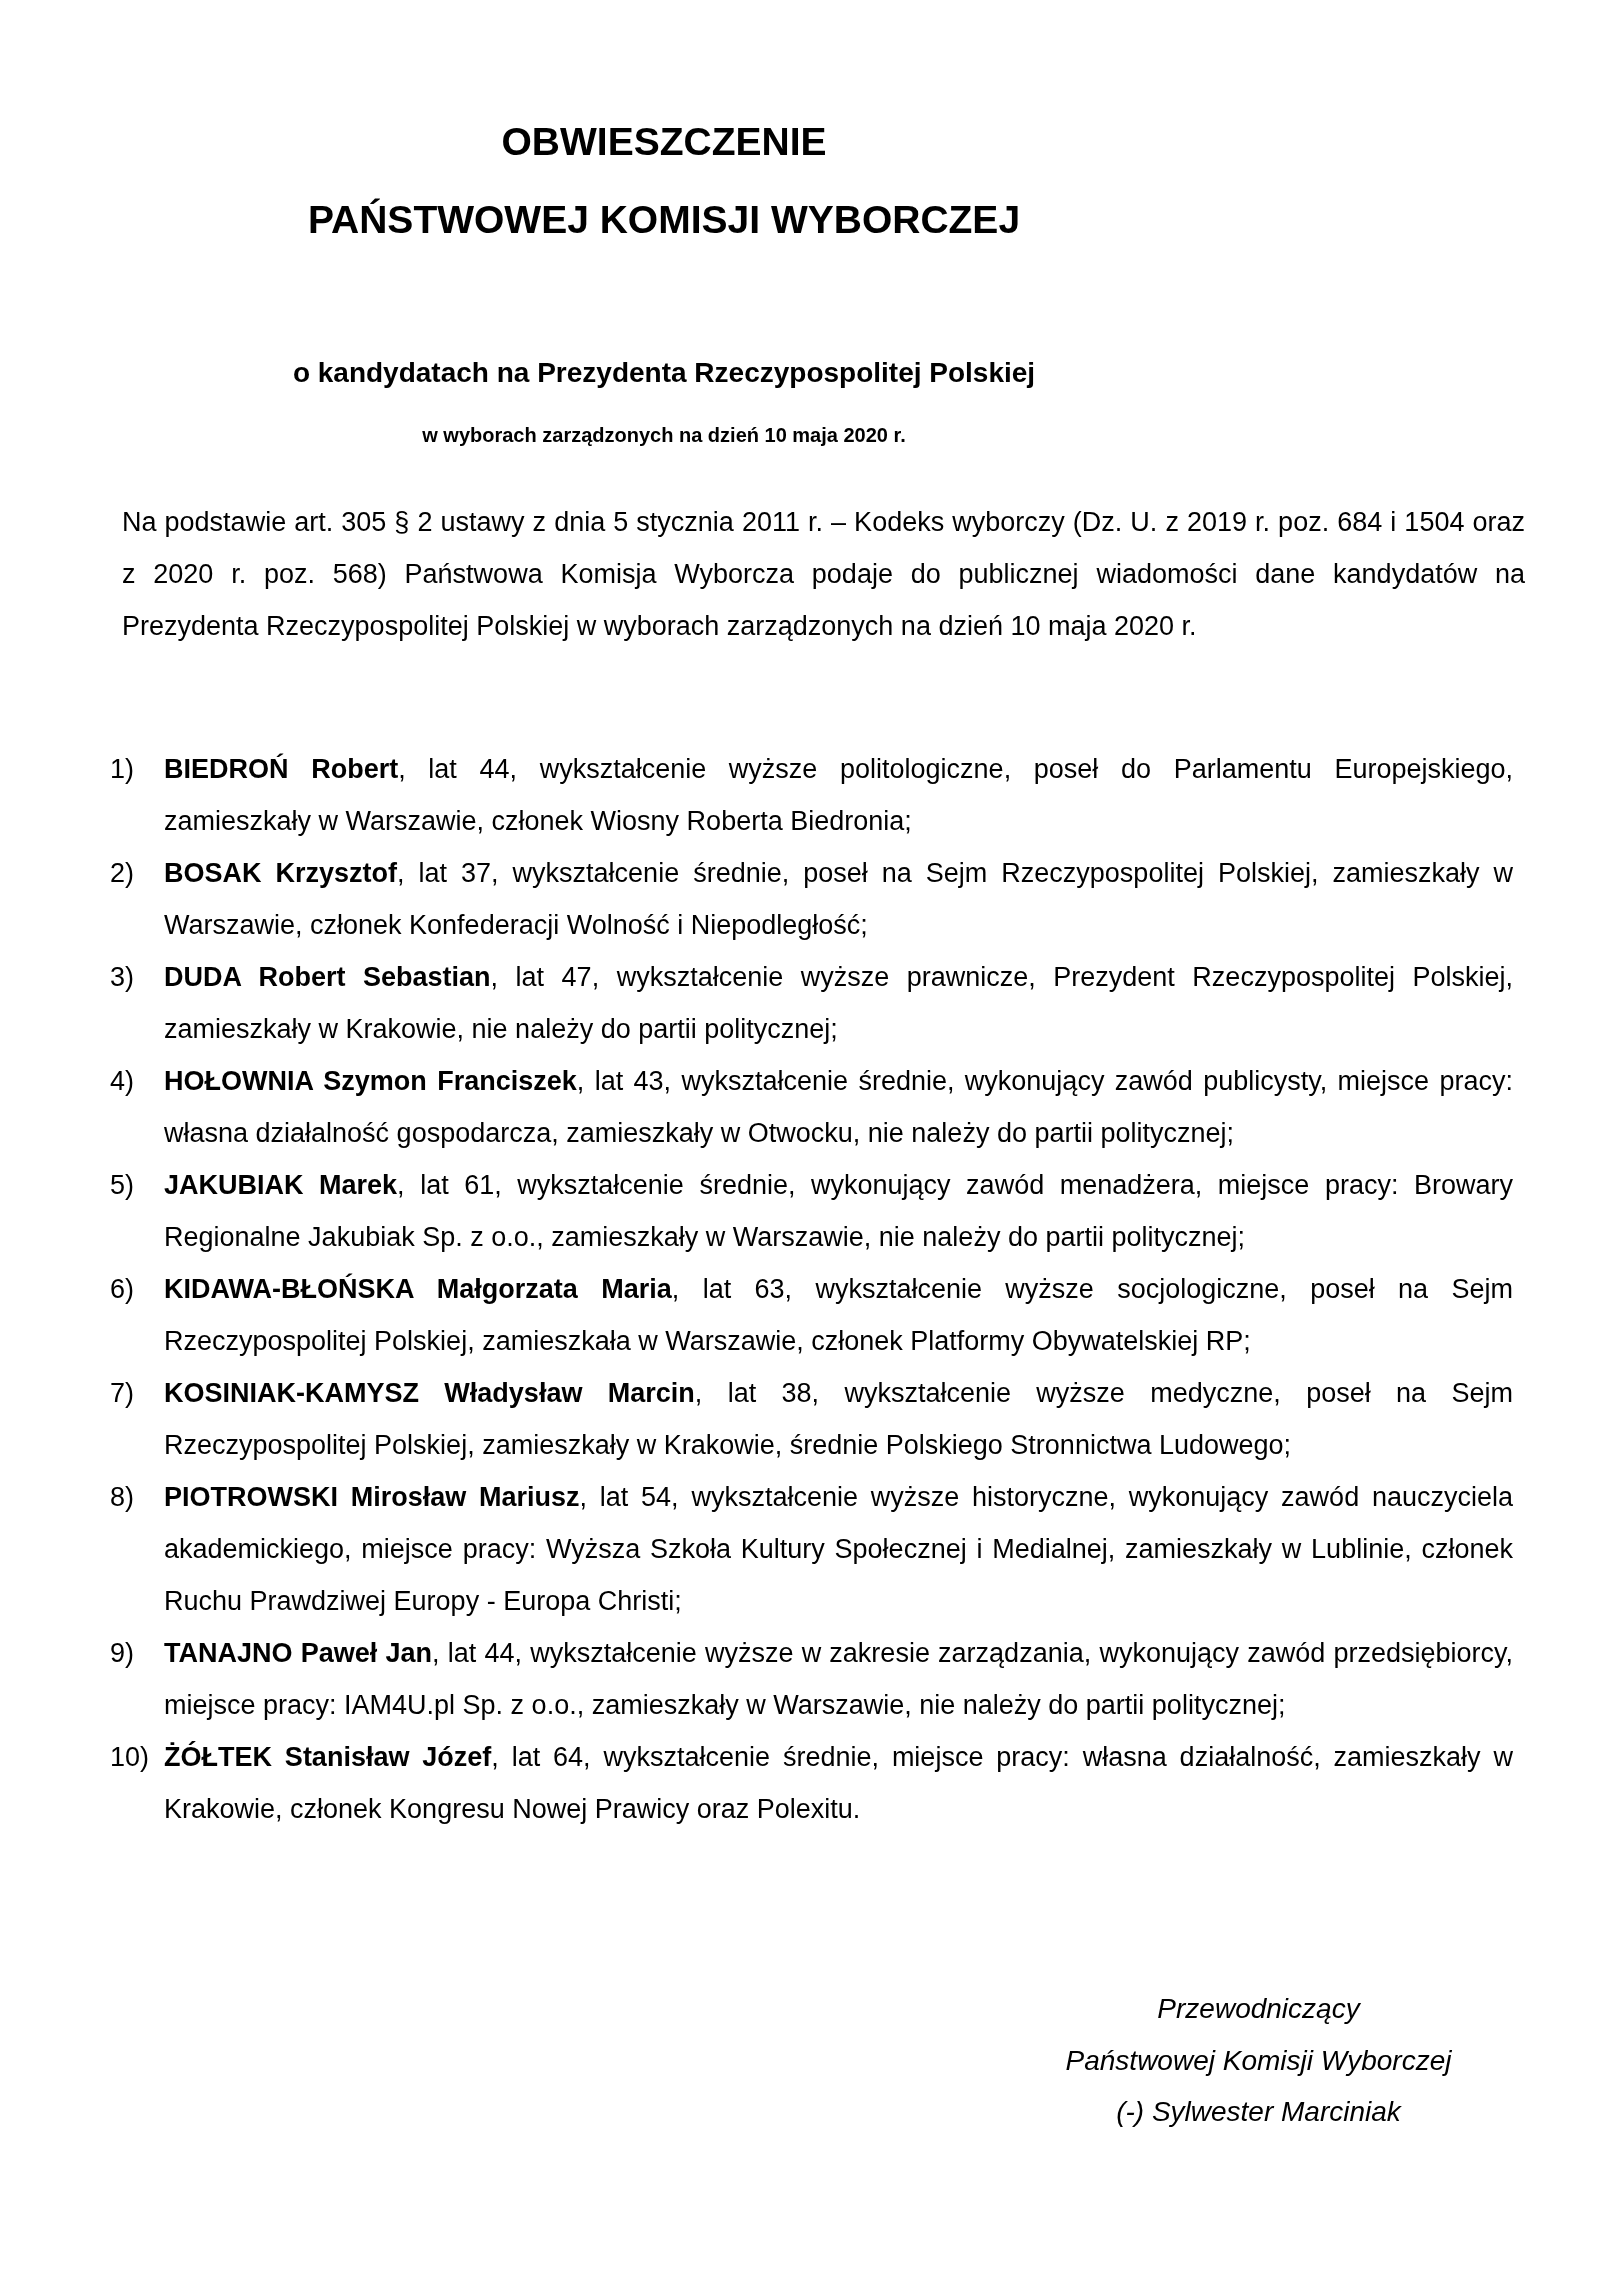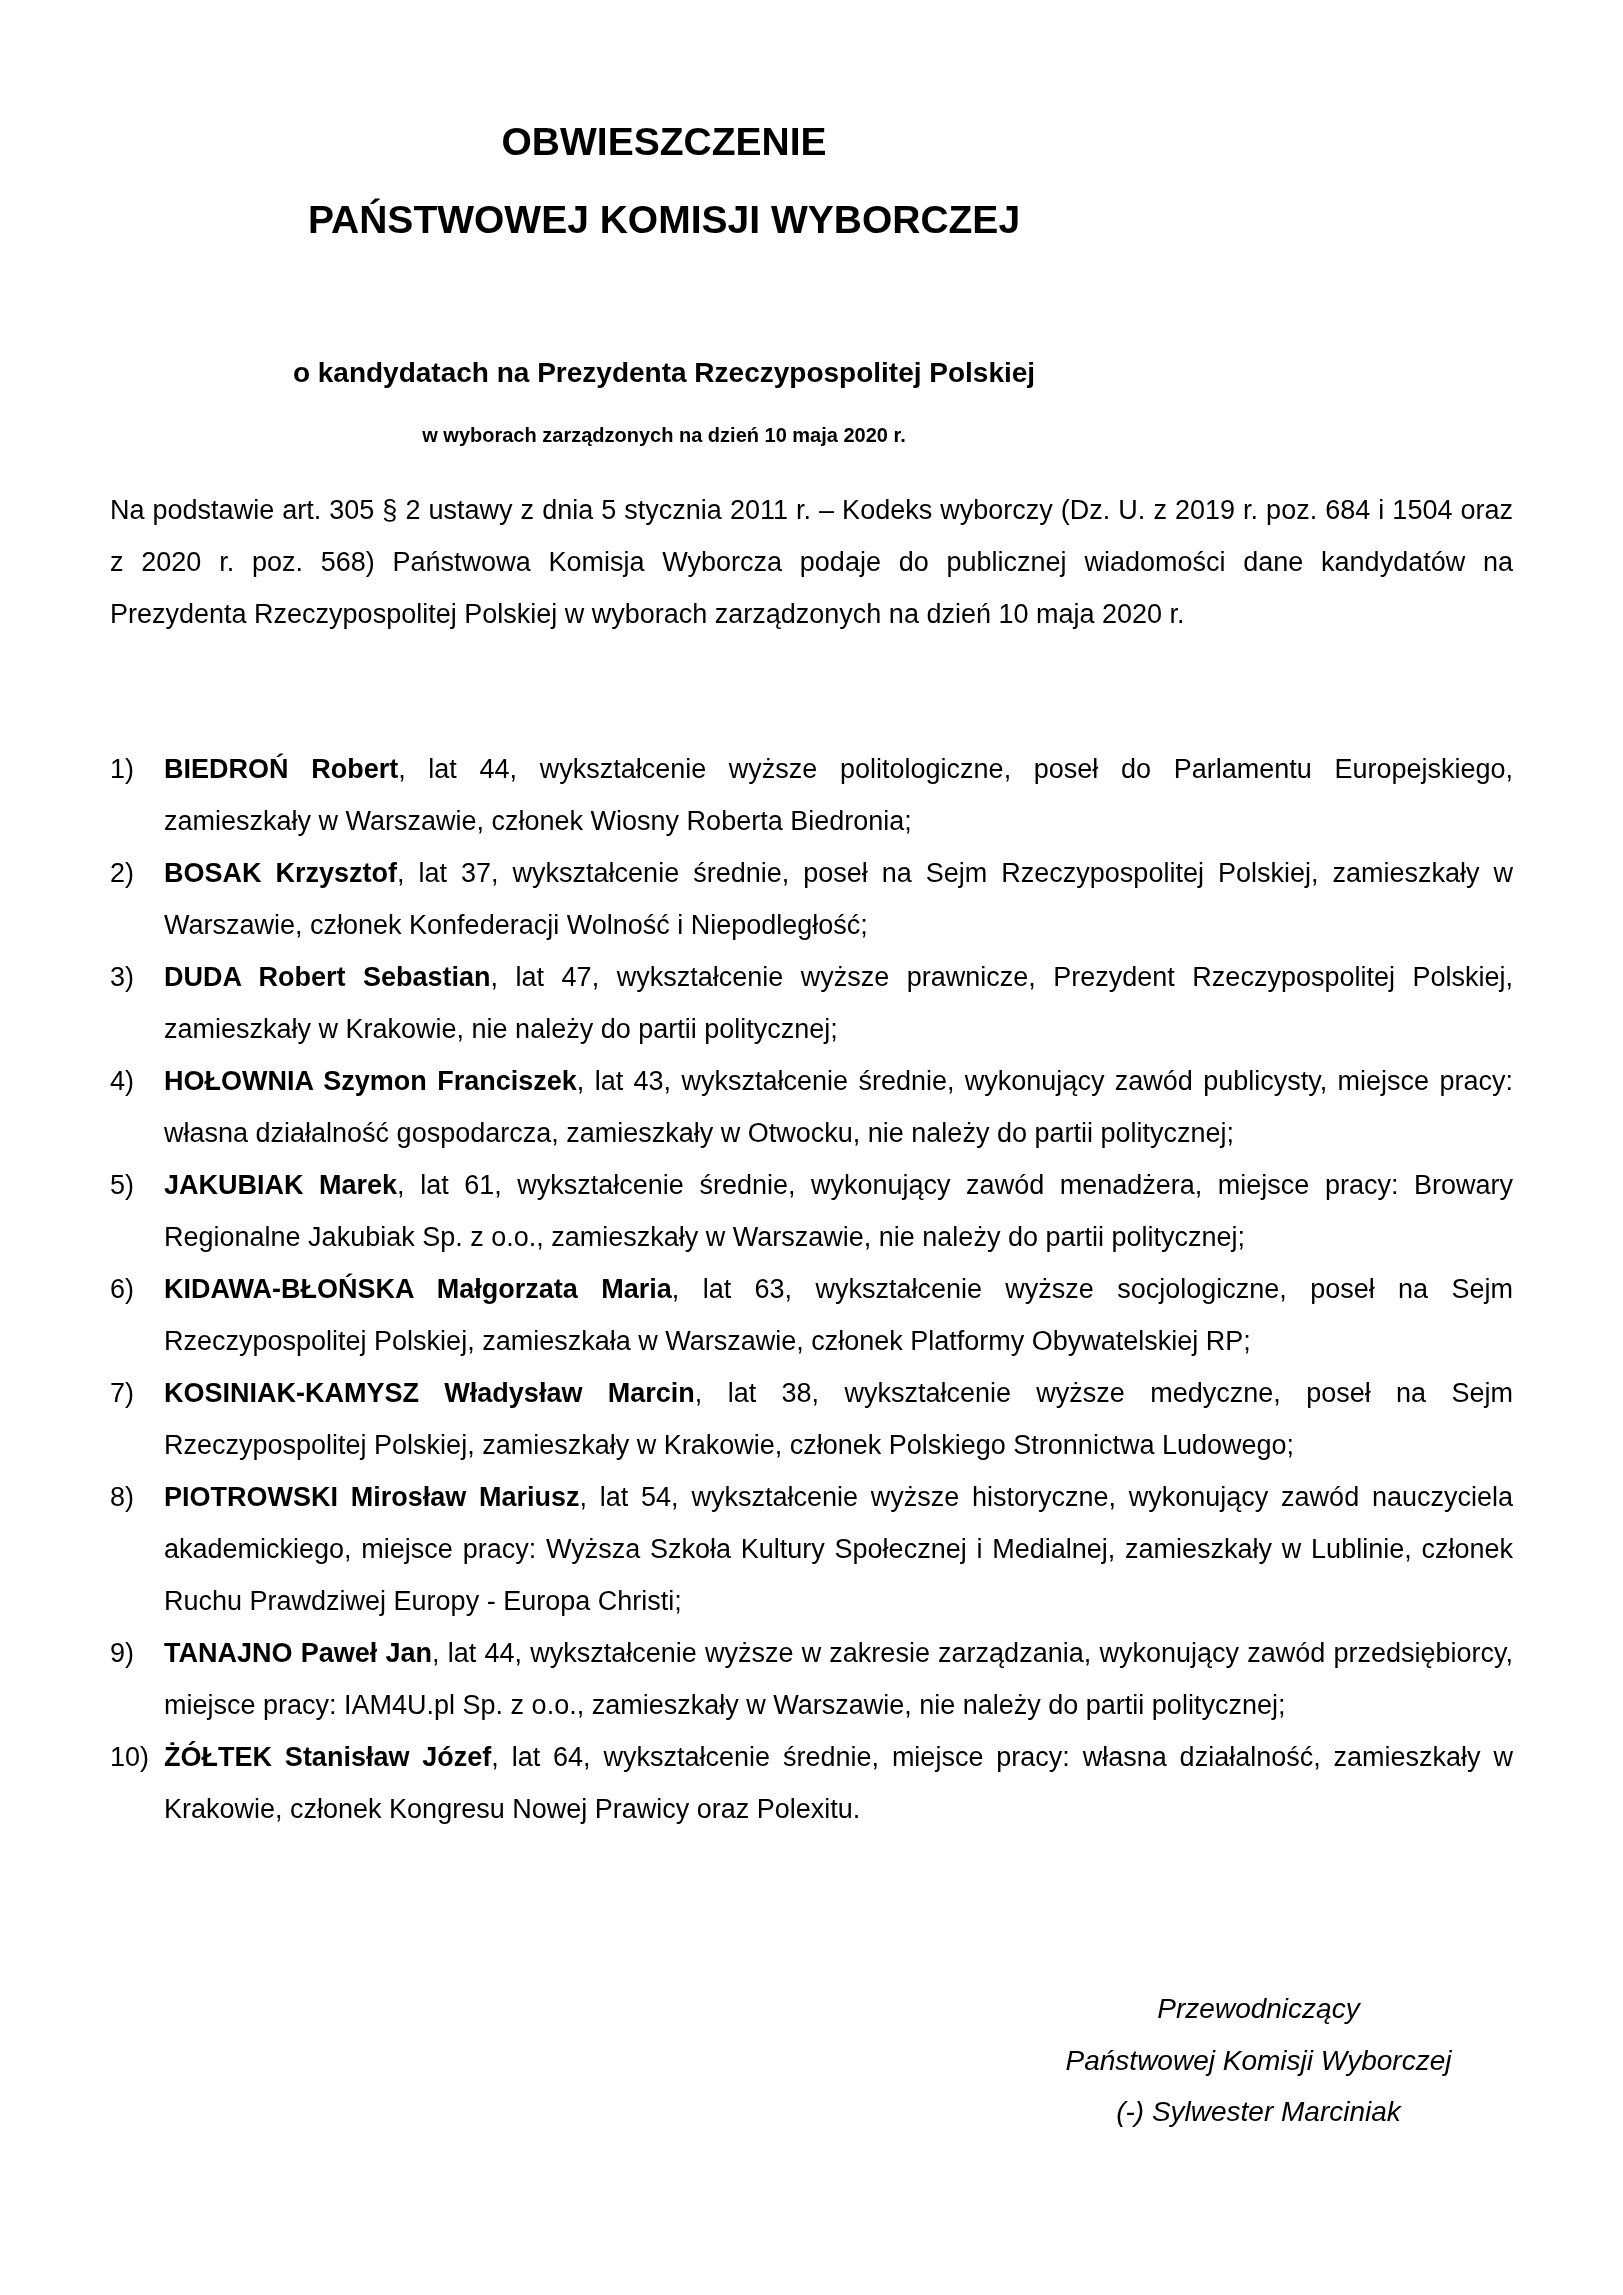--- a/index.html
+++ b/index.html
@@ -25,30 +25,30 @@
 </style>
 </head>
 <body>
 
 <div class="page">
   <div class="title t1">OBWIESZCZENIE</div>
   <div class="title t2">PAŃSTWOWEJ KOMISJI WYBORCZEJ</div>
   <div class="title s2">o kandydatach na Prezydenta Rzeczypospolitej Polskiej</div>
   <div class="title s3">w wyborach zarządzonych na dzień 10 maja 2020 r.</div>
 
-  <p class="intro" style="margin:0;">Na podstawie art. 305 § 2 ustawy z dnia 5 stycznia 2011 r. – Kodeks wyborczy (Dz. U. z 2019 r. poz. 684 i 1504 oraz z 2020 r. poz. 568) Państwowa Komisja Wyborcza podaje do publicznej wiadomości dane kandydatów na Prezydenta Rzeczypospolitej Polskiej w wyborach zarządzonych na dzień 10 maja 2020 r.</p>
+  <p class="intro" style="margin:12px;">Na podstawie art. 305 § 2 ustawy z dnia 5 stycznia 2011 r. – Kodeks wyborczy (Dz. U. z 2019 r. poz. 684 i 1504 oraz z 2020 r. poz. 568) Państwowa Komisja Wyborcza podaje do publicznej wiadomości dane kandydatów na Prezydenta Rzeczypospolitej Polskiej w wyborach zarządzonych na dzień 10 maja 2020 r.</p>
 
   <ol class="list">
     <li class="item"><span class="num">1)</span><span class="name">BIEDROŃ Robert</span><span>, lat 44, wykształcenie wyższe politologiczne, poseł do Parlamentu Europejskiego, zamieszkały w Warszawie, członek Wiosny Roberta Biedronia;</span></li>
     <li class="item"><span class="num">2)</span><span class="name">BOSAK Krzysztof</span><span>, lat 37, wykształcenie średnie, poseł na Sejm Rzeczypospolitej Polskiej, zamieszkały w Warszawie, członek Konfederacji Wolność i Niepodległość;</span></li>
     <li class="item"><span class="num">3)</span><span class="name">DUDA Robert Sebastian</span><span>, lat 47, wykształcenie wyższe prawnicze, Prezydent Rzeczypospolitej Polskiej, zamieszkały w Krakowie, nie należy do partii politycznej;</span></li>
     <li class="item"><span class="num">4)</span><span class="name">HOŁOWNIA Szymon Franciszek</span><span>, lat 43, wykształcenie średnie, wykonujący zawód publicysty, miejsce pracy: własna działalność gospodarcza, zamieszkały w Otwocku, nie należy do partii politycznej;</span></li>
     <li class="item"><span class="num">5)</span><span class="name">JAKUBIAK Marek</span><span>, lat 61, wykształcenie średnie, wykonujący zawód menadżera, miejsce pracy: Browary Regionalne Jakubiak Sp. z o.o., zamieszkały w Warszawie, nie należy do partii politycznej;</span></li>
     <li class="item"><span class="num">6)</span><span class="name">KIDAWA-BŁOŃSKA Małgorzata Maria</span><span>, lat 63, wykształcenie wyższe socjologiczne, poseł na Sejm Rzeczypospolitej Polskiej, zamieszkała w Warszawie, członek Platformy Obywatelskiej RP;</span></li>
-    <li class="item"><span class="num">7)</span><span class="name">KOSINIAK-KAMYSZ Władysław Marcin</span><span>, lat 38, wykształcenie wyższe medyczne, poseł na Sejm Rzeczypospolitej Polskiej, zamieszkały w Krakowie, członek Polskiego Stronnictwa Ludowego;</span></li>
+    <li class="item"><span class="num">7)</span><span class="name">KOSINIAK-KAMYSZ Władysław Marcin</span><span>, lat 38, wykształcenie wyższe medyczne, poseł na Sejm Rzeczypospolitej Polskiej, zamieszkały w Krakowie, średnie Polskiego Stronnictwa Ludowego;</span></li>
     <li class="item"><span class="num">8)</span><span class="name">PIOTROWSKI Mirosław Mariusz</span><span>, lat 54, wykształcenie wyższe historyczne, wykonujący zawód nauczyciela akademickiego, miejsce pracy: Wyższa Szkoła Kultury Społecznej i Medialnej, zamieszkały w Lublinie, członek Ruchu Prawdziwej Europy - Europa Christi;</span></li>
     <li class="item"><span class="num">9)</span><span class="name">TANAJNO Paweł Jan</span><span>, lat 44, wykształcenie wyższe w zakresie zarządzania, wykonujący zawód przedsiębiorcy, miejsce pracy: IAM4U.pl Sp. z o.o., zamieszkały w Warszawie, nie należy do partii politycznej;</span></li>
     <li class="item"><span class="num">10)</span><span class="name">ŻÓŁTEK Stanisław Józef</span><span>, lat 64, wykształcenie średnie, miejsce pracy: własna działalność, zamieszkały w Krakowie, członek Kongresu Nowej Prawicy oraz Polexitu.</span></li>
   </ol>
 
   <div class="sig sig1">Przewodniczący</div>
   <div class="sig sig2">Państwowej Komisji Wyborczej</div>
   <div class="sig sig3">(-) Sylwester Marciniak</div>
 </div>
 

